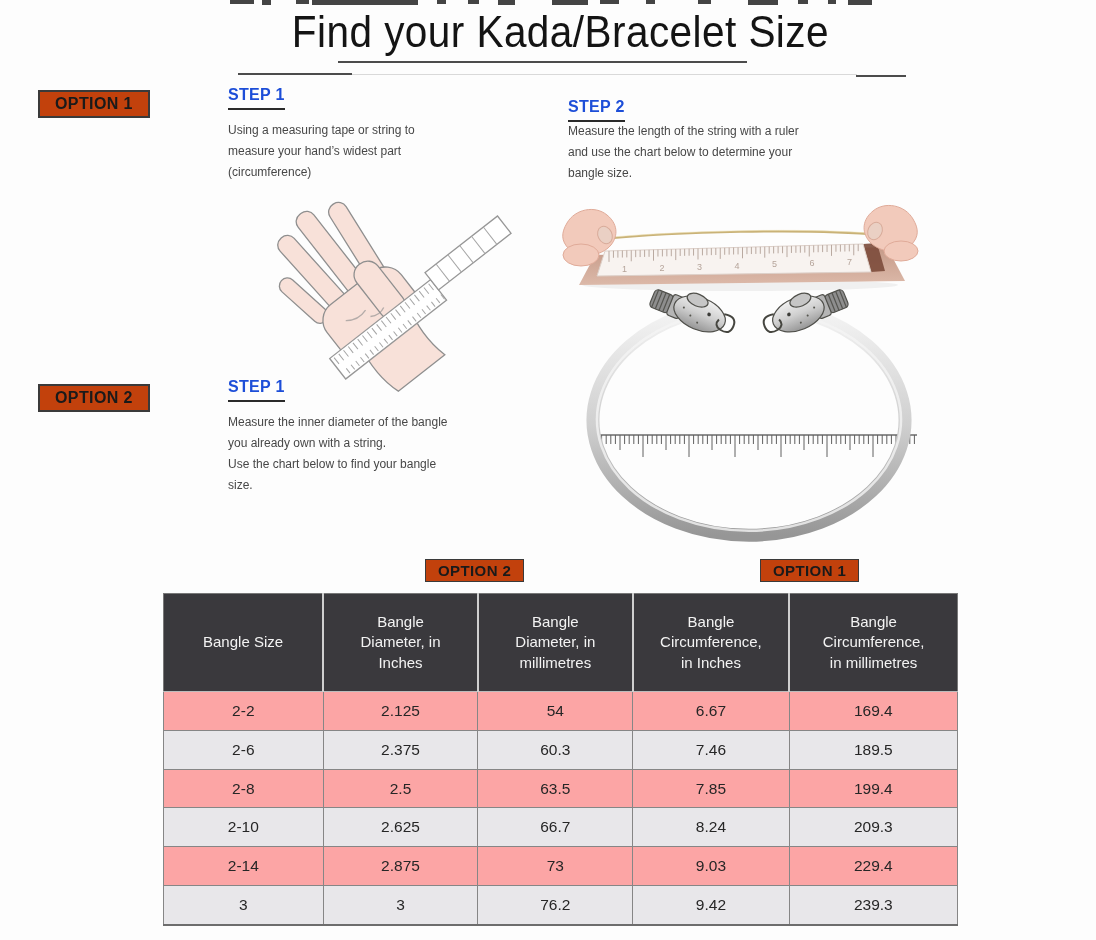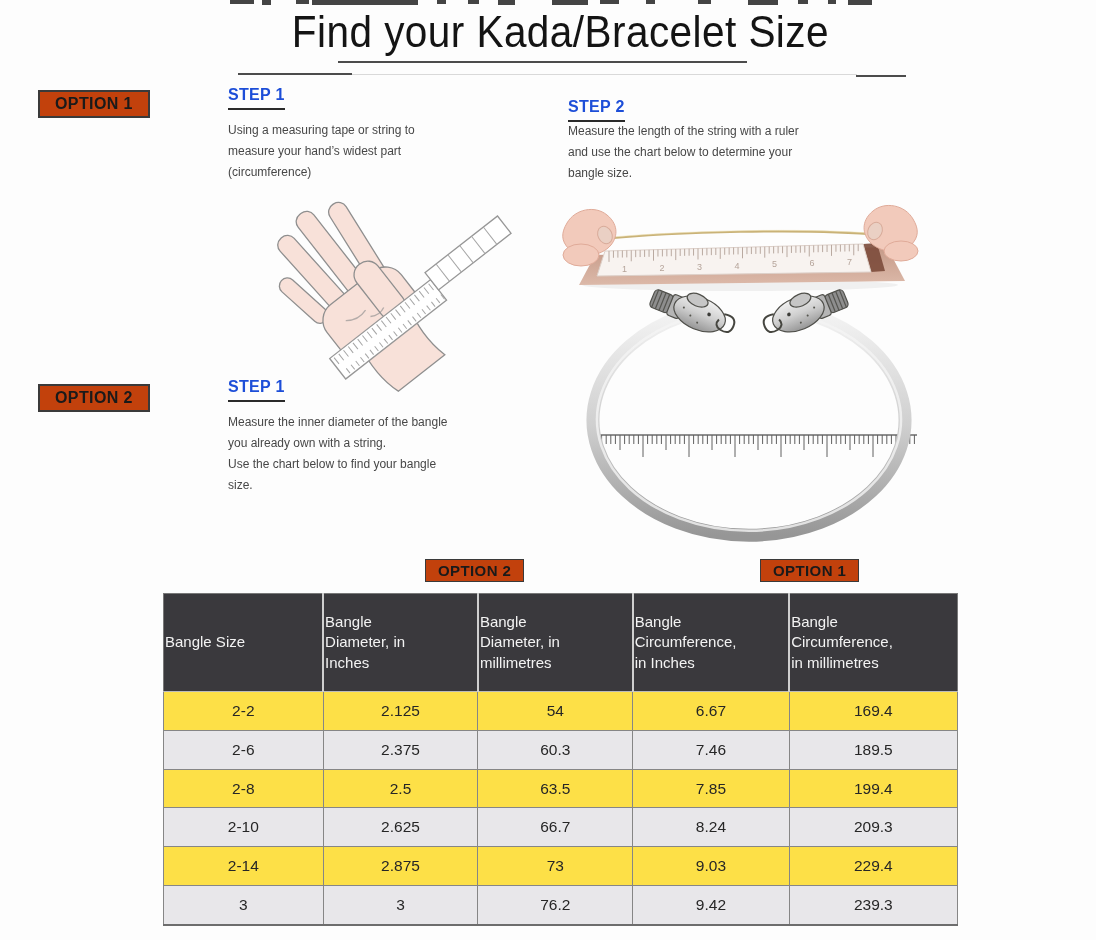--- a/index.html
+++ b/index.html
@@ -39,29 +39,29 @@
     position:absolute;font-size:12px;color:#474747;line-height:21px;
   }
 
   
   .size-table{
     position:absolute;left:163px;top:593px;width:795px;height:333px;
     border-collapse:collapse;table-layout:fixed;font-size:15.5px;
   }
   .size-table th{
     background:#3a393d;color:#f3f3f3;font-weight:400;font-size:15px;
-    line-height:1.35;vertical-align:middle;text-align:left;height:95px;
+    line-height:1.35;vertical-align:middle;text-align:center;height:95px;
     border-bottom:1px solid #bcbcbc;
   }
   .size-table th + th{border-left:2px solid #cfcfcf;}
   .size-table td{
     text-align:center;color:#262626;height:29px;
     border:1px solid #868686;
   }
-  .size-table tbody tr{background:#fde047;}
+  .size-table tbody tr{background:#fca5a5;}
   .size-table tbody tr:nth-child(even){background:#e8e7ea;}
   .size-table{border:1px solid #787878;border-bottom:2px solid #6d6d6d;}
 
   svg{overflow:visible;}
 </style>
 </head>
 <body>
 
 <div class="canvas">
 

